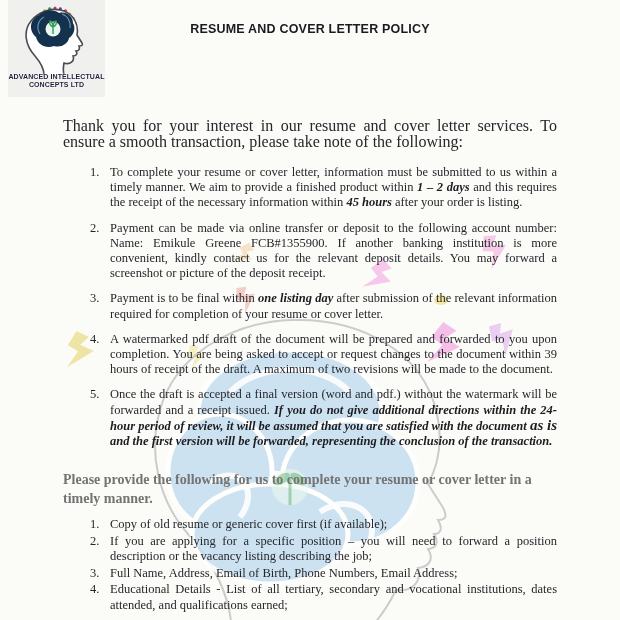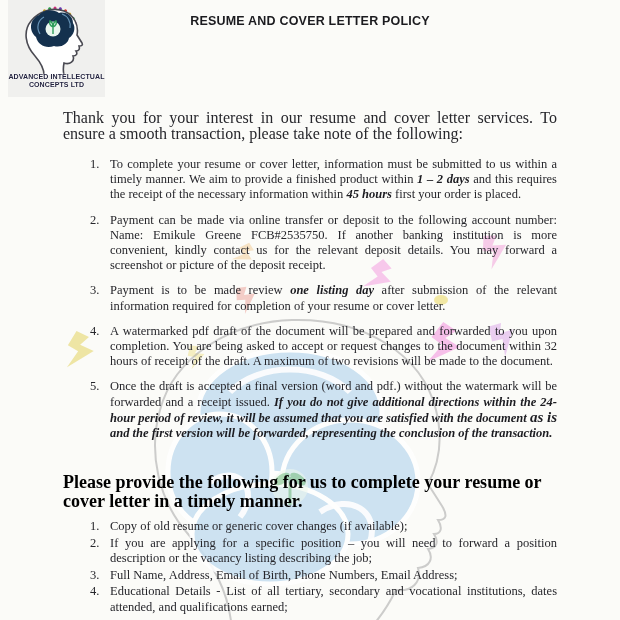--- a/index.html
+++ b/index.html
@@ -8,34 +8,34 @@
   
   .watermark{position:absolute;inset:0;pointer-events:none;}
   
   .logo{position:absolute;left:8px;top:0;width:97px;height:97px;background:#f0f0ee;}
   .logo svg{display:block;}
   .logo-text{position:absolute;left:0;right:0;bottom:8px;text-align:center;
              font-family:"Liberation Sans",sans-serif;font-weight:bold;
              font-size:7px;line-height:8px;color:#23233f;letter-spacing:.1px;
              text-shadow:0 0 2px #ffffff,0 0 1px #ffffff;}
   
-  .title{position:relative;padding-top:14px;text-align:center;
+  .title{position:relative;padding-top:22px;text-align:center;
          font-family:"Liberation Sans",sans-serif;font-weight:bold;
          font-size:12.5px;letter-spacing:.2px;color:#1b1b1f;}
   
   .content{position:relative;padding:0 63px;}
   .intro{margin-top:82px;font-size:16px;line-height:15.5px;text-align:justify;}
   .list{margin-top:14px;}
   .li{display:flex;font-size:12.5px;line-height:15.2px;margin-bottom:10px;}
   .li .num{flex:none;width:20px;margin-left:27px;}
   .li .txt{flex:1;text-align:justify;}
   .li b{color:#1c1c21;font-style:italic;}
   .li .asis{font-size:15px;line-height:15px;}
   .list2 .li{margin-bottom:1px;line-height:15.5px;}
-  .heading{margin-top:32px;font-size:18px;line-height:18.5px;font-weight:bold;color:#000000;}
+  .heading{margin-top:22px;font-size:14px;line-height:18.5px;font-weight:bold;color:#737373;}
   .list2{margin-top:9px;}
 </style>
 </head>
 <body>
 
 <div class="page">
 
   <div class="watermark">
     <svg width="620" height="620" viewBox="0 0 620 620">
 
@@ -102,46 +102,46 @@
   </div>
 
   <div class="title">RESUME AND COVER LETTER POLICY</div>
 
   <div class="content">
     <p class="intro">Thank you for your interest in our resume and cover letter services. To ensure a smooth transaction, please take note of the following:</p>
 
     <div class="list">
         <div class="li">
           <span class="num">1.</span>
-          <span class="txt"><span>To complete your resume or cover letter, information must be submitted to us within a timely manner. We aim to provide a finished product within </span><b>1 – 2 days</b><span> and this requires the receipt of the necessary information within </span><b>45 hours</b><span> first your order is placed.</span></span>
+          <span class="txt"><span>To complete your resume or cover letter, information must be submitted to us within a timely manner. We aim to provide a finished product within </span><b>1 – 2 days</b><span> and this requires the receipt of the necessary information within </span><b>45 hours</b><span> after your order is listing.</span></span>
         </div>
         <div class="li">
           <span class="num">2.</span>
-          <span class="txt"><span>Payment can be made via online transfer or deposit to the following account number: Name: Emikule Greene FCB#2535750. If another banking institution is more convenient, kindly contact us for the relevant deposit details. You may forward a screenshot or picture of the deposit receipt.</span></span>
+          <span class="txt"><span>Payment can be made via online transfer or deposit to the following account number: Name: Emikule Greene FCB#1355900. If another banking institution is more convenient, kindly contact us for the relevant deposit details. You may forward a screenshot or picture of the deposit receipt.</span></span>
         </div>
         <div class="li">
           <span class="num">3.</span>
-          <span class="txt"><span>Payment is to be made review </span><b>one listing day</b><span> after submission of the relevant information required for completion of your resume or cover letter.</span></span>
+          <span class="txt"><span>Payment is to be final within </span><b>one listing day</b><span> after submission of the relevant information required for completion of your resume or cover letter.</span></span>
         </div>
         <div class="li">
           <span class="num">4.</span>
-          <span class="txt"><span>A watermarked pdf draft of the document will be prepared and forwarded to you upon completion. You are being asked to accept or request changes to the document within 32 hours of receipt of the draft. A maximum of two revisions will be made to the document.</span></span>
+          <span class="txt"><span>A watermarked pdf draft of the document will be prepared and forwarded to you upon completion. You are being asked to accept or request changes to the document within 39 hours of receipt of the draft. A maximum of two revisions will be made to the document.</span></span>
         </div>
         <div class="li">
           <span class="num">5.</span>
           <span class="txt"><span>Once the draft is accepted a final version (word and pdf.) without the watermark will be forwarded and a receipt issued. </span><b>If you do not give additional directions within the 24-hour period of review, it will be assumed that you are satisfied with the document </b><b class="asis">as is</b><b> and the first version will be forwarded, representing the conclusion of the transaction.</b></span>
         </div>
       </div>
 
     <div class="heading">Please provide the following for us to complete your resume or cover letter in a timely manner.</div>
 
     <div class="list list2">
         <div class="li">
           <span class="num">1.</span>
-          <span class="txt"><span>Copy of old resume or generic cover changes (if available);</span></span>
+          <span class="txt"><span>Copy of old resume or generic cover first (if available);</span></span>
         </div>
         <div class="li">
           <span class="num">2.</span>
           <span class="txt"><span>If you are applying for a specific position – you will need to forward a position description or the vacancy listing describing the job;</span></span>
         </div>
         <div class="li">
           <span class="num">3.</span>
           <span class="txt"><span>Full Name, Address, Email of Birth, Phone Numbers, Email Address;</span></span>
         </div>
         <div class="li">

